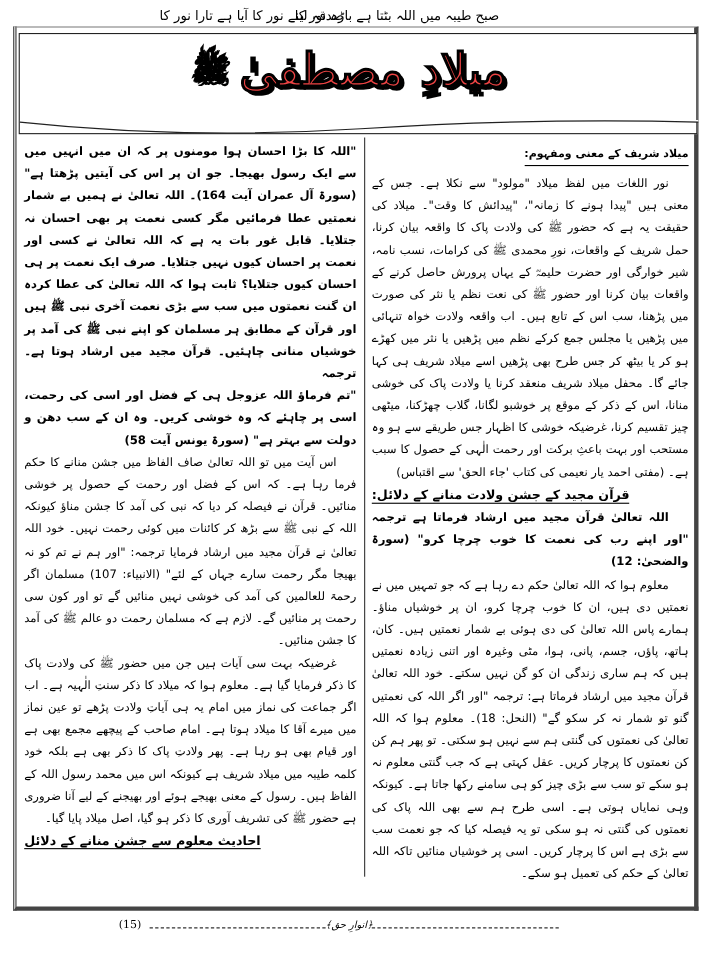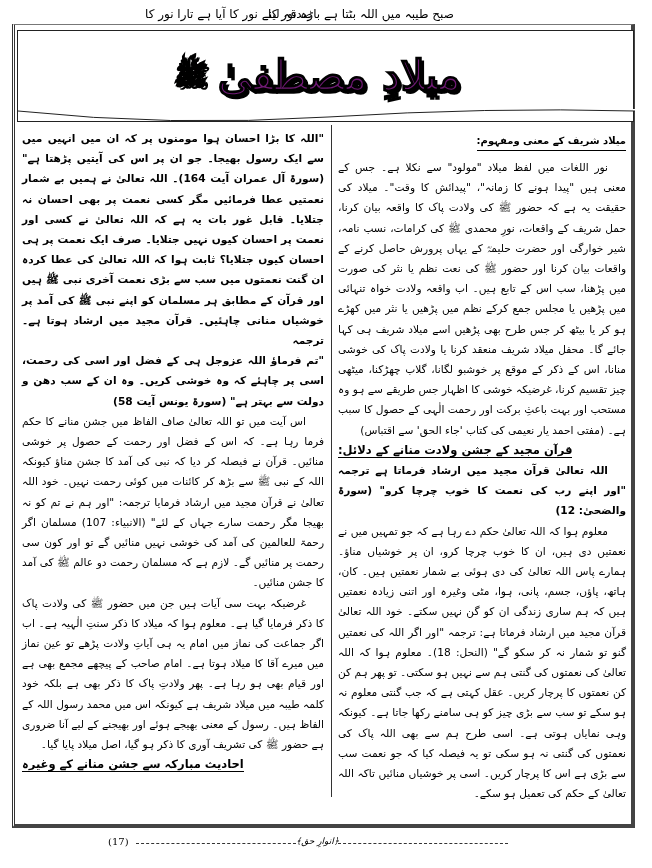--- a/index.html
+++ b/index.html
@@ -10,21 +10,21 @@
   .couplet-right { left: 268px; }
   .couplet-left { left: 145px; }
   .page-frame { position: absolute; left: 12px; top: 24px; width: 623px; height: 804px;
                 border-top: 1px solid #777; border-left: 3px double #333; border-right: 4px solid #444;
                 border-bottom: 4px solid #444; box-sizing: border-box; }
   .title-box { position: absolute; left: 17px; top: 30px; width: 617px; height: 92px;
                border: 1px solid #222; box-sizing: border-box; background: #fff; }
   .title-box svg.curve { position: absolute; left: 0; bottom: -8px; }
   .title-text { position: absolute; left: 0; right: 16px; top: 8px; text-align: center; direction: rtl;
                 font-family: "DejaVu Serif", serif; font-weight: bold; font-size: 42px;
-                color: #701a75; -webkit-text-stroke: 1.4px #000; text-shadow: 3px 3px 0 #000; margin-top: 12px; }
+                color: #ef4444; -webkit-text-stroke: 1.4px #000; text-shadow: 3px 3px 0 #000; }
   .title-honorific { font-size: 28px; margin-right: 10px; vertical-align: 6px; }
   .col-divider { position: absolute; left: 331px; top: 125px; width: 1px; height: 672px; background: #333; }
   .column { position: absolute; top: 128px; direction: rtl; text-align: justify;
             font-size: 10.6px; line-height: 20.2px; font-family: "DejaVu Sans", sans-serif; }
   .col-right { left: 338px; width: 288px; }
   .col-left { left: 22px; width: 302px; }
   .column p { margin: 0; }
   .column p.indent { text-indent: 18px; }
   .heading { display: inline-block; font-weight: bold; font-size: 10px; border-bottom: 1.5px solid #000;
              margin: 4px 0 6px 0; line-height: 18px; }
@@ -66,21 +66,21 @@
   <div class="heading-center"><span>قرآن مجید کے جشن ولادت منانے کے دلائل:</span></div>
   <p class="indent bold">اللہ تعالیٰ قرآن مجید میں ارشاد فرماتا ہے ترجمہ "اور اپنے رب کی نعمت کا خوب چرچا کرو" (سورۃ والضحیٰ: 12)</p>
   <p class="indent">معلوم ہوا کہ اللہ تعالیٰ حکم دے رہا ہے کہ جو تمہیں میں نے نعمتیں دی ہیں، ان کا خوب چرچا کرو، ان پر خوشیاں مناؤ۔ ہمارے پاس اللہ تعالیٰ کی دی ہوئی بے شمار نعمتیں ہیں۔ کان، ہاتھ، پاؤں، جسم، پانی، ہوا، مٹی وغیرہ اور اتنی زیادہ نعمتیں ہیں کہ ہم ساری زندگی ان کو گن نہیں سکتے۔ خود اللہ تعالیٰ قرآن مجید میں ارشاد فرماتا ہے: ترجمہ "اور اگر اللہ کی نعمتیں گنو تو شمار نہ کر سکو گے" (النحل: 18)۔ معلوم ہوا کہ اللہ تعالیٰ کی نعمتوں کی گنتی ہم سے نہیں ہو سکتی۔ تو پھر ہم کن کن نعمتوں کا پرچار کریں۔ عقل کہتی ہے کہ جب گنتی معلوم نہ ہو سکے تو سب سے بڑی چیز کو ہی سامنے رکھا جاتا ہے۔ کیونکہ وہی نمایاں ہوتی ہے۔ اسی طرح ہم سے بھی اللہ پاک کی نعمتوں کی گنتی نہ ہو سکی تو یہ فیصلہ کیا کہ جو نعمت سب سے بڑی ہے اس کا پرچار کریں۔ اسی پر خوشیاں منائیں تاکہ اللہ تعالیٰ کے حکم کی تعمیل ہو سکے۔</p>
 </div>
 
 <div class="column col-left">
   <p class="bold">"اللہ کا بڑا احسان ہوا مومنوں پر کہ ان میں انہیں میں سے ایک رسول بھیجا۔ جو ان پر اس کی آیتیں پڑھتا ہے" (سورۃ آل عمران آیت 164)۔ اللہ تعالیٰ نے ہمیں بے شمار نعمتیں عطا فرمائیں مگر کسی نعمت پر بھی احسان نہ جتلایا۔ قابل غور بات یہ ہے کہ اللہ تعالیٰ نے کسی اور نعمت پر احسان کیوں نہیں جتلایا۔ صرف ایک نعمت پر ہی احسان کیوں جتلایا؟ ثابت ہوا کہ اللہ تعالیٰ کی عطا کردہ ان گنت نعمتوں میں سب سے بڑی نعمت آخری نبی ﷺ ہیں اور قرآن کے مطابق ہر مسلمان کو اپنے نبی ﷺ کی آمد پر خوشیاں منانی چاہئیں۔ قرآن مجید میں ارشاد ہوتا ہے۔ ترجمہ</p>
   <p class="bold">"تم فرماؤ اللہ عزوجل ہی کے فضل اور اسی کی رحمت، اسی پر چاہئے کہ وہ خوشی کریں۔ وہ ان کے سب دھن و دولت سے بہتر ہے" (سورۃ یونس آیت 58)</p>
   <p class="indent">اس آیت میں تو اللہ تعالیٰ صاف الفاظ میں جشن منانے کا حکم فرما رہا ہے۔ کہ اس کے فضل اور رحمت کے حصول پر خوشی منائیں۔ قرآن نے فیصلہ کر دیا کہ نبی کی آمد کا جشن مناؤ کیونکہ اللہ کے نبی ﷺ سے بڑھ کر کائنات میں کوئی رحمت نہیں۔ خود اللہ تعالیٰ نے قرآن مجید میں ارشاد فرمایا ترجمہ: "اور ہم نے تم کو نہ بھیجا مگر رحمت سارے جہاں کے لئے" (الانبیاء: 107) مسلمان اگر رحمۃ للعالمین کی آمد کی خوشی نہیں منائیں گے تو اور کون سی رحمت پر منائیں گے۔ لازم ہے کہ مسلمان رحمت دو عالم ﷺ کی آمد کا جشن منائیں۔</p>
   <p class="indent">غرضیکہ بہت سی آیات ہیں جن میں حضور ﷺ کی ولادت پاک کا ذکر فرمایا گیا ہے۔ معلوم ہوا کہ میلاد کا ذکر سنتِ الٰہیہ ہے۔ اب اگر جماعت کی نماز میں امام یہ ہی آیاتِ ولادت پڑھے تو عین نماز میں میرے آقا کا میلاد ہوتا ہے۔ امام صاحب کے پیچھے مجمع بھی ہے اور قیام بھی ہو رہا ہے۔ پھر ولادتِ پاک کا ذکر بھی ہے بلکہ خود کلمہ طیبہ میں میلاد شریف ہے کیونکہ اس میں محمد رسول اللہ کے الفاظ ہیں۔ رسول کے معنی بھیجے ہوئے اور بھیجنے کے لیے آنا ضروری ہے حضور ﷺ کی تشریف آوری کا ذکر ہو گیا، اصل میلاد پایا گیا۔</p>
-  <div class="heading-center"><span>احادیث مبارکہ سے جشن منانے کے وغیرہ</span></div>
+  <div class="heading-center"><span>احادیث معلوم سے جشن منانے کے دلائل</span></div>
 </div>
 
 <div class="footer">
-  <span class="page-num">(17)</span>
+  <span class="page-num">(15)</span>
   <span class="dash-line dash-a"></span>
   <span class="mag-name">﴿انوارِ حق﴾</span>
   <span class="dash-line dash-b"></span>
 </div>
 
 </body></html>

